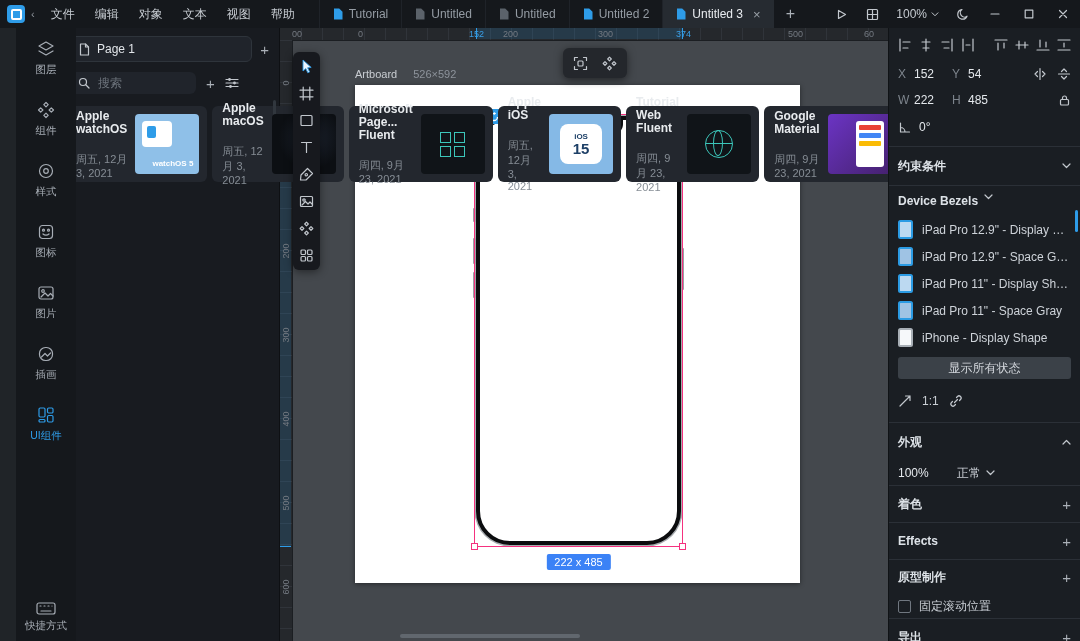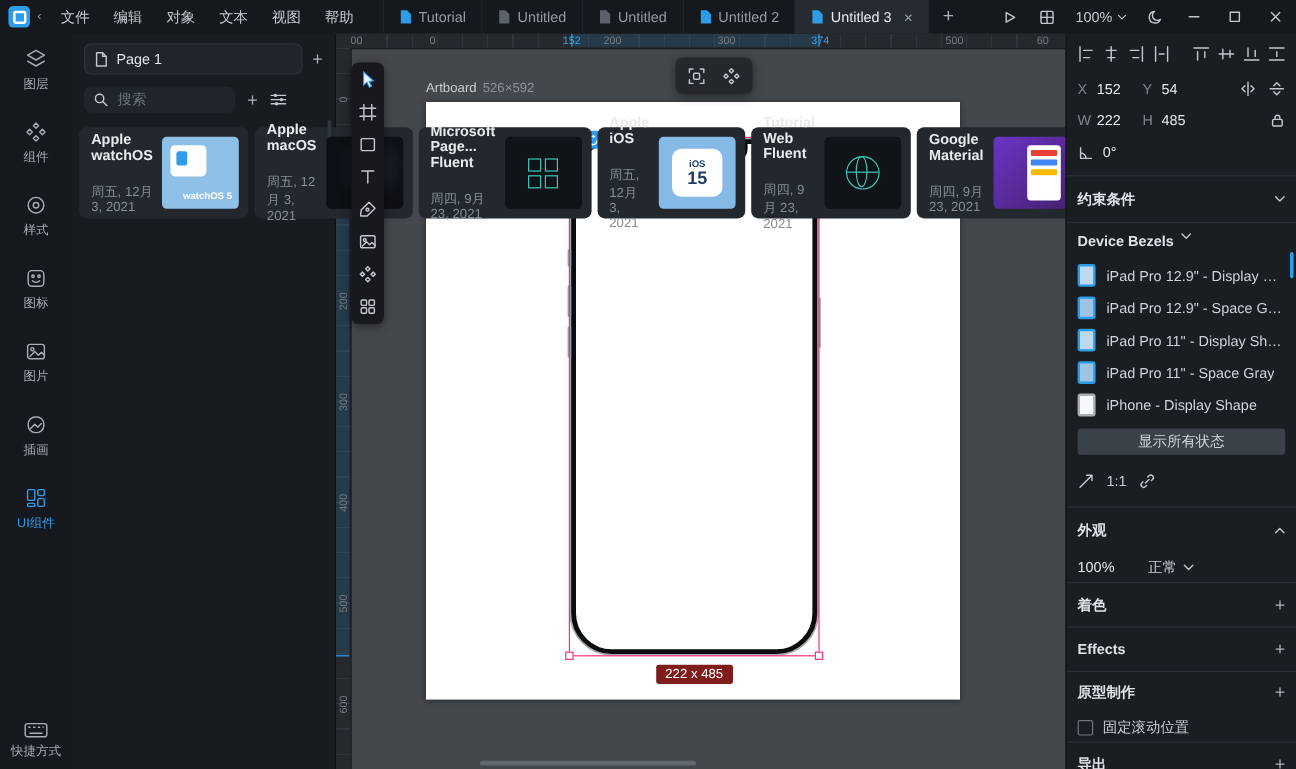--- a/index.html
+++ b/index.html
@@ -21,21 +21,21 @@
   .tab:last-of-type{border-right:1px solid #1f2329}
   .tab.active{background:#262b31;color:#e9ecf0}
   .tab-close{margin-left:4px;color:#9aa1a8;font-size:13px;line-height:1}
   .tab-add{display:flex;align-items:center;padding:0 12px;color:#aab0b7;font-size:16px}
   .tb-right{margin-left:auto;display:flex;align-items:center;height:28px}
   .tb-btn{height:28px;display:flex;align-items:center;justify-content:center;padding:0 9px}
   .zoom{display:flex;align-items:center;gap:4px;padding:0 8px;color:#c6cbd1}
   .win-btn{width:34px;height:28px;display:flex;align-items:center;justify-content:center;color:#c6cbd1}
 
   
-  #rail{position:absolute;left:0;top:28px;width:60px;height:613px;background:#15181c;
+  #rail{position:absolute;left:16px;top:28px;width:60px;height:613px;background:#15181c;
         display:flex;flex-direction:column;align-items:center;padding-top:12px;box-sizing:border-box;z-index:40}
   .rail-item{display:flex;flex-direction:column;align-items:center;gap:5px;margin-bottom:24px;
              color:#a7adb5;font-size:10.5px}
   .rail-item .ic{stroke:#a7adb5}
   .rail-item.active{color:#2e9ce8}
   .rail-item.active .ic{stroke:#2e9ce8}
   .rail-bottom{margin-top:auto;margin-bottom:8px;display:flex;flex-direction:column;align-items:center;gap:4px;
                color:#a7adb5;font-size:10.5px}
   .rail-bottom .ic{stroke:#a7adb5}
 
@@ -96,39 +96,39 @@
   .ruler-corner{position:absolute;left:0;top:0;width:12px;height:12px;background:#25282c;z-index:9}
   .hlab{position:absolute;top:1px;font-size:9px;color:#747a82}
   .hlab.blue,.vlab.blue{color:#3aa0e8}
   .vlab{position:absolute;left:-4px;width:20px;text-align:center;transform:rotate(-90deg);font-size:9px;color:#747a82}
   .h-range{position:absolute;left:196px;width:205px;top:0;height:11px;background:rgba(46,156,232,.16);
            border-left:1px solid #2e9ce8;border-right:1px solid #2e9ce8}
   .v-range{position:absolute;top:76px;height:429px;left:0;width:11px;background:rgba(46,156,232,.16);
            border-top:1px solid #2e9ce8;border-bottom:1px solid #2e9ce8}
   .artboard{position:absolute;left:75px;top:57px;width:445px;height:498px;background:#fff;
             box-shadow:0 1px 5px rgba(0,0,0,.45);z-index:1}
-  .ab-label{position:absolute;left:75px;top:40px;display:flex;gap:5px;font-size:11px;z-index:2}
+  .ab-label{position:absolute;left:75px;top:40px;display:flex;gap:16px;font-size:11px;z-index:2}
   .ab-name{color:#c9cdd2}
   .ab-size{color:#8d939b}
   #floatbar{position:absolute;left:283px;top:20px;width:64px;height:30px;background:#24272c;border-radius:6px;
             box-shadow:0 2px 8px rgba(0,0,0,.5);display:flex;align-items:center;justify-content:center;gap:14px;z-index:12}
   .phone{position:absolute;left:196px;top:88px;width:205px;height:429px;box-sizing:border-box;background:#fff;
          border:4px solid #0b0c0e;border-radius:34px;box-shadow:0 0 0 1.5px #a6aaae;z-index:3}
   .notch{position:absolute;top:0;left:50%;transform:translateX(-50%);width:88px;height:15px;background:#0b0c0e;
          border-radius:0 0 11px 11px}
   .speaker{position:absolute;top:5px;left:50%;margin-left:-16px;width:30px;height:4px;background:#3f444b;border-radius:2px}
   .cam{position:absolute;top:5px;left:50%;margin-left:20px;width:4px;height:4px;background:#20242c;border-radius:50%}
   .reddot{position:absolute;top:6px;left:50%;margin-left:29px;width:3px;height:3px;background:#e5493a;border-radius:50%}
   .sbtn{position:absolute;width:2.5px;background:#9aa0a5;border-radius:1px}
   .sel{position:absolute;inset:-6px;border:1px solid #f5317f;pointer-events:none}
   .hnd{position:absolute;width:7px;height:7px;background:#fff;border:1.5px solid #f5317f;box-sizing:border-box}
   .hnd.tl{left:-4px;top:-4px}.hnd.tr{right:-4px;top:-4px}.hnd.bl{left:-4px;bottom:-4px}.hnd.br{right:-4px;bottom:-4px}
   .rot-badge{position:absolute;left:6px;top:-11px;width:15px;height:15px;background:#2e9ce8;border-radius:3px;
              display:flex;align-items:center;justify-content:center;z-index:5}
-  .size-badge{position:absolute;top:calc(100% + 13px);left:50%;transform:translateX(-50%);background:#7f1d1d;
+  .size-badge{position:absolute;top:calc(100% + 13px);left:50%;transform:translateX(-50%);background:#3b82f6;
               color:#fff;font-size:11px;padding:2px 8px;border-radius:2px;white-space:nowrap}
   .h-scroll{position:absolute;left:120px;bottom:3px;width:180px;height:4px;background:#61676e;border-radius:2px;z-index:10}
 
   
   #tools{position:absolute;left:293px;top:52px;width:27px;background:#17191e;border-radius:6px;
          box-shadow:0 2px 8px rgba(0,0,0,.45);display:flex;flex-direction:column;align-items:center;
          gap:12px;padding:7px 0;z-index:45}
 
   
   #inspector{position:absolute;left:888px;top:28px;width:192px;height:613px;background:#1a1e23;box-sizing:border-box;

